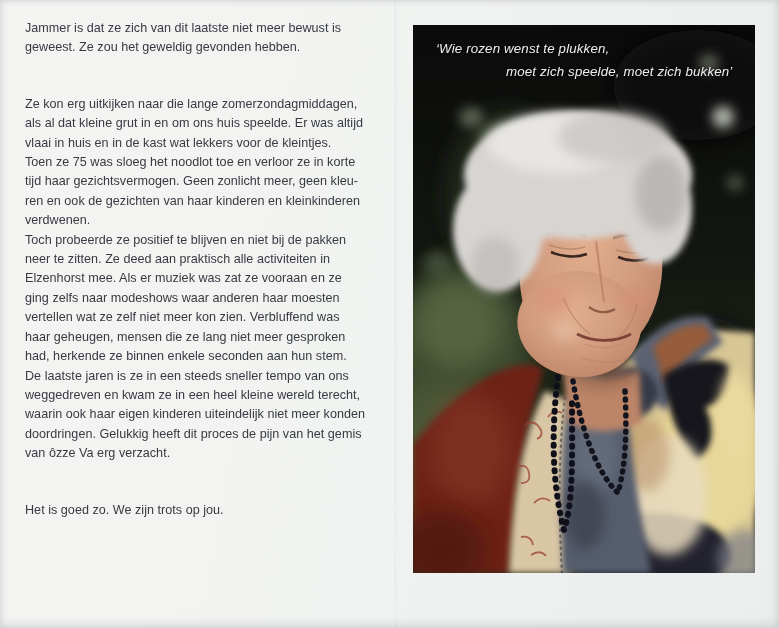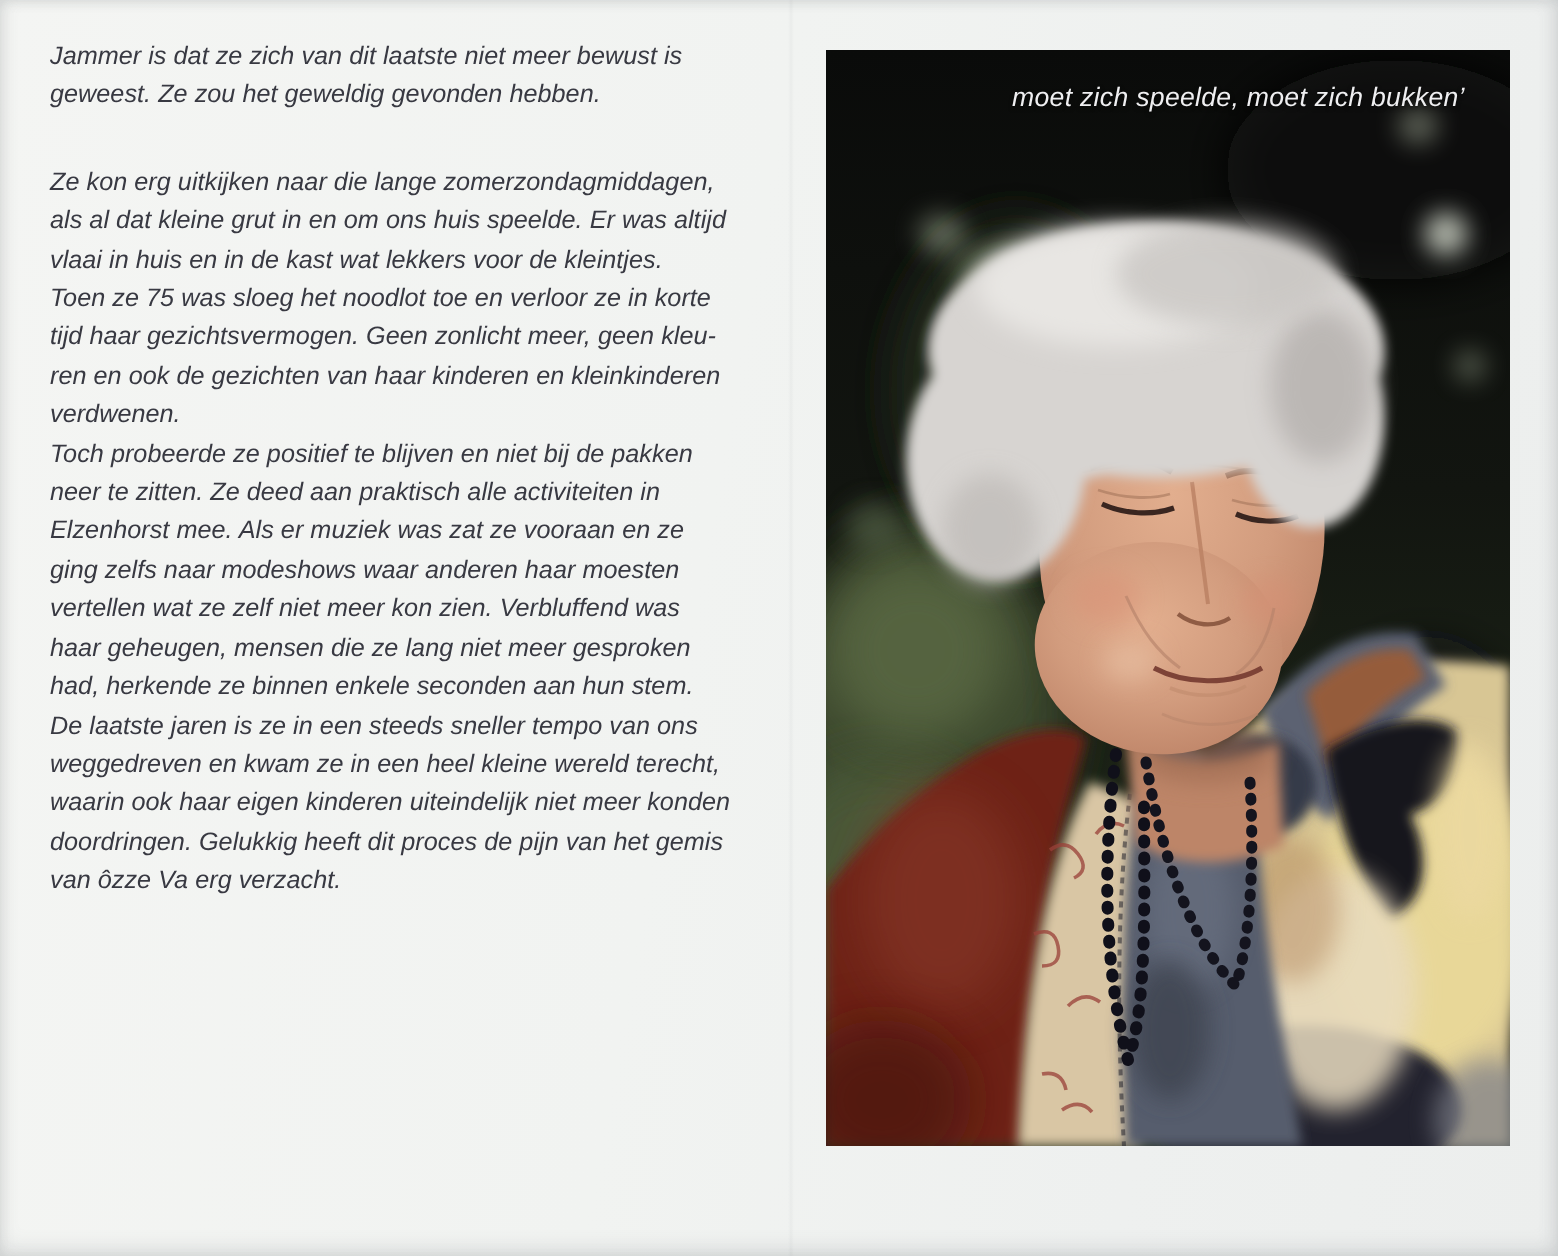--- a/index.html
+++ b/index.html
@@ -15,25 +15,25 @@
                inset 0 2px 5px rgba(130,135,140,.08),
                inset 3px 0 6px rgba(130,135,140,.05);
   }
   .fold{
     position:absolute;left:394px;top:0;width:3px;height:628px;pointer-events:none;
     background:linear-gradient(90deg,rgba(120,125,130,0),rgba(120,125,130,.06),rgba(120,125,130,0));
   }
   
   .text-block{
     position:absolute;left:25px;top:19px;width:372px;
-    color:#383942;font-style:italic;font-size:12.6px;line-height:19.4px;
+    color:#383942;font-size:12.6px;line-height:19.4px;
     letter-spacing:.02px;
   }
   .text-block p{margin:0;white-space:pre;}
-  .text-block p + p{margin-top:24px;}
+  .text-block p + p{margin-top:37px;}
   
   .photo{
     position:absolute;left:413px;top:25px;width:342px;height:548px;
     background:#0e100e;overflow:hidden;
   }
   .photo svg{position:absolute;inset:0;display:block;}
   .quote{
     position:absolute;top:13px;left:23px;right:6px;
     color:#efeff1;font-style:italic;font-size:13.3px;line-height:22.5px;
     letter-spacing:.15px;text-shadow:0 1px 2px rgba(0,0,0,.55);
@@ -63,20 +63,21 @@
 Elzenhorst mee. Als er muziek was zat ze vooraan en ze
 ging zelfs naar modeshows waar anderen haar moesten
 vertellen wat ze zelf niet meer kon zien. Verbluffend was
 haar geheugen, mensen die ze lang niet meer gesproken
 had, herkende ze binnen enkele seconden aan hun stem.
 De laatste jaren is ze in een steeds sneller tempo van ons
 weggedreven en kwam ze in een heel kleine wereld terecht,
 waarin ook haar eigen kinderen uiteindelijk niet meer konden
 doordringen. Gelukkig heeft dit proces de pijn van het gemis
 van ôzze Va erg verzacht.</p>
+      <p>Het is goed zo. We zijn trots op jou.</p>
     </div>
   </div>
 
   <div>
     <div class="photo">
 
       <svg width="342" height="548" viewBox="0 0 342 548" aria-hidden="true">
         <defs>
           <filter id="b3" x="-40%" y="-40%" width="180%" height="180%">
               <feGaussianBlur stdDeviation="3"></feGaussianBlur>
@@ -193,19 +194,20 @@
           <ellipse cx="243" cy="185" rx="36" ry="54"></ellipse>
           <ellipse cx="120" cy="165" rx="60" ry="50"></ellipse>
         </g>
         <ellipse cx="145" cy="118" rx="70" ry="30" fill="#e8e6e3" filter="url(#b6)"></ellipse>
         <ellipse cx="248" cy="168" rx="26" ry="38" fill="#b5b1ae" filter="url(#b6)" opacity=".8"></ellipse>
         <ellipse cx="82" cy="240" rx="24" ry="28" fill="#bdb9b6" filter="url(#b6)" opacity=".7"></ellipse>
         <ellipse cx="200" cy="112" rx="55" ry="26" fill="#c9c6c3" filter="url(#b6)" opacity=".8"></ellipse>
       </svg>
 
       <div class="quote">
+        <div>‘Wie rozen wenst te plukken,</div>
         <div class="l2">moet zich speelde, moet zich bukken’</div>
       </div>
 
     </div>
   </div>
 
 </div>
 
 </body></html>

